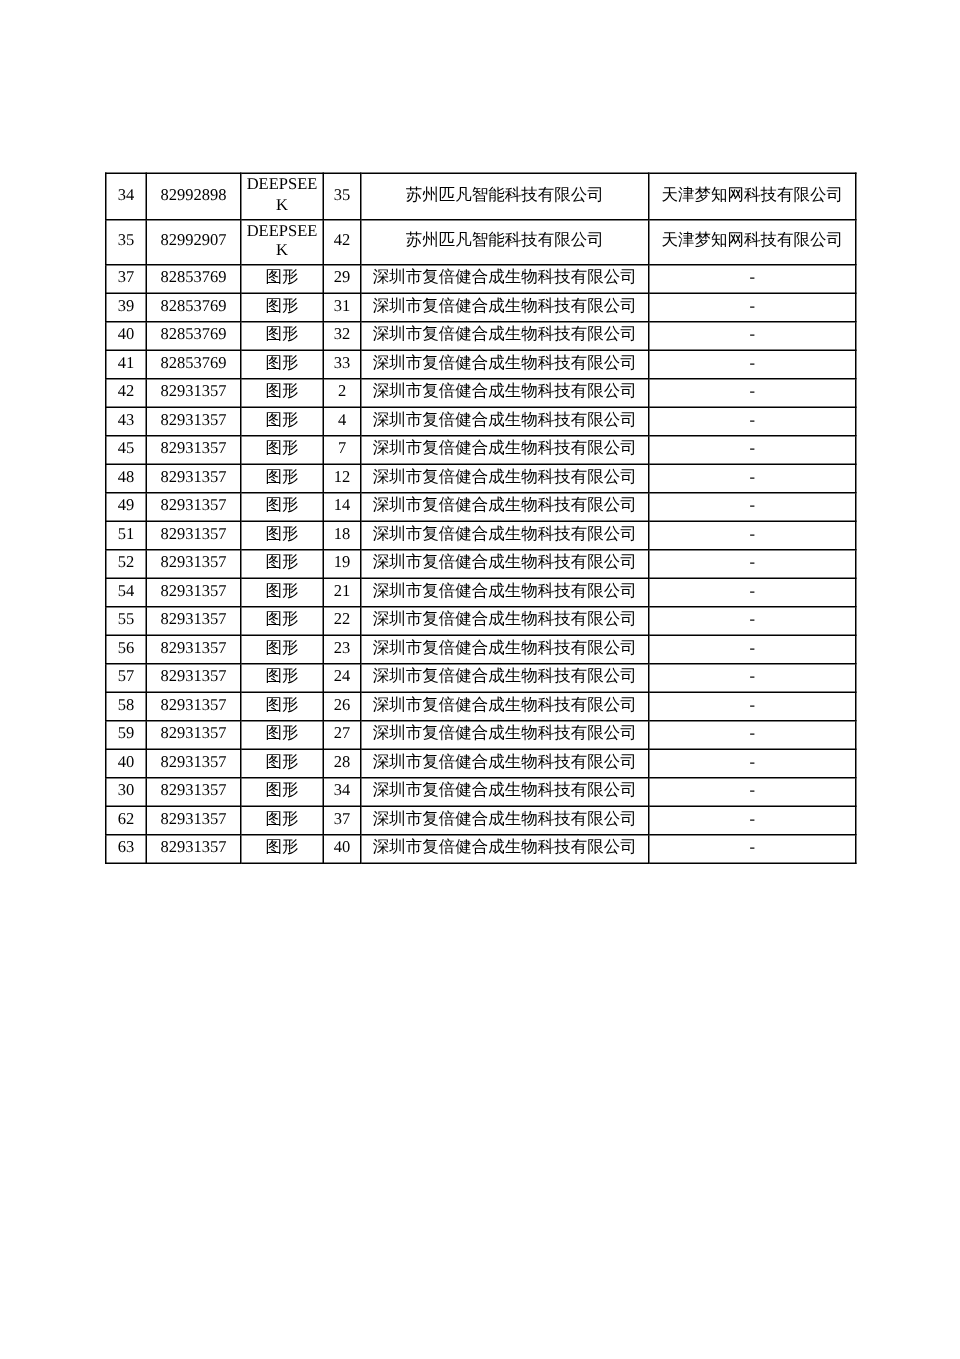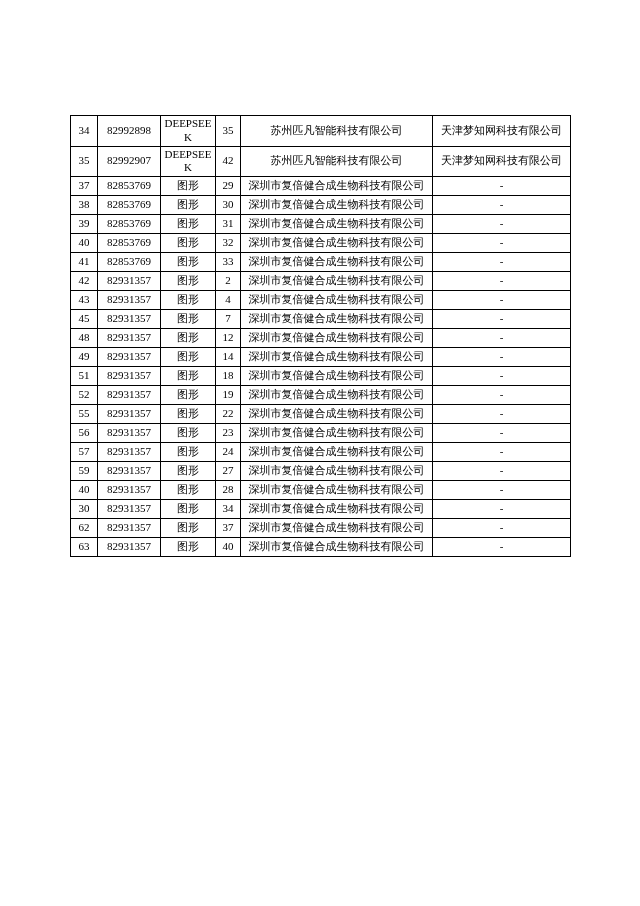--- a/index.html
+++ b/index.html
@@ -74,28 +74,20 @@
         </tr>
         <tr>
           <td>37</td>
           <td>82853769</td>
           <td>图形</td>
           <td>29</td>
           <td>深圳市复倍健合成生物科技有限公司</td>
           <td>-</td>
         </tr>
         <tr>
-          <td>38</td>
-          <td>82853769</td>
-          <td>图形</td>
-          <td>30</td>
-          <td>深圳市复倍健合成生物科技有限公司</td>
-          <td>-</td>
-        </tr>
-        <tr>
           <td>39</td>
           <td>82853769</td>
           <td>图形</td>
           <td>31</td>
           <td>深圳市复倍健合成生物科技有限公司</td>
           <td>-</td>
         </tr>
         <tr>
           <td>40</td>
           <td>82853769</td>
@@ -162,40 +154,56 @@
         </tr>
         <tr>
           <td>52</td>
           <td>82931357</td>
           <td>图形</td>
           <td>19</td>
           <td>深圳市复倍健合成生物科技有限公司</td>
           <td>-</td>
         </tr>
         <tr>
+          <td>54</td>
+          <td>82931357</td>
+          <td>图形</td>
+          <td>21</td>
+          <td>深圳市复倍健合成生物科技有限公司</td>
+          <td>-</td>
+        </tr>
+        <tr>
           <td>55</td>
           <td>82931357</td>
           <td>图形</td>
           <td>22</td>
           <td>深圳市复倍健合成生物科技有限公司</td>
           <td>-</td>
         </tr>
         <tr>
           <td>56</td>
           <td>82931357</td>
           <td>图形</td>
           <td>23</td>
           <td>深圳市复倍健合成生物科技有限公司</td>
           <td>-</td>
         </tr>
         <tr>
           <td>57</td>
           <td>82931357</td>
           <td>图形</td>
           <td>24</td>
+          <td>深圳市复倍健合成生物科技有限公司</td>
+          <td>-</td>
+        </tr>
+        <tr>
+          <td>58</td>
+          <td>82931357</td>
+          <td>图形</td>
+          <td>26</td>
           <td>深圳市复倍健合成生物科技有限公司</td>
           <td>-</td>
         </tr>
         <tr>
           <td>59</td>
           <td>82931357</td>
           <td>图形</td>
           <td>27</td>
           <td>深圳市复倍健合成生物科技有限公司</td>
           <td>-</td>

